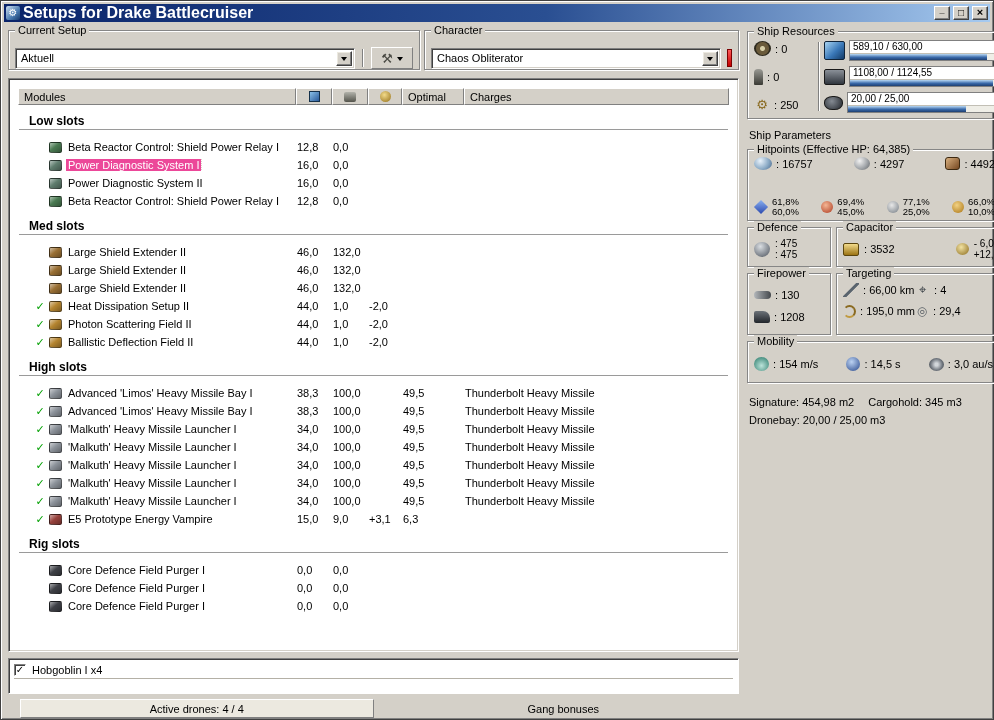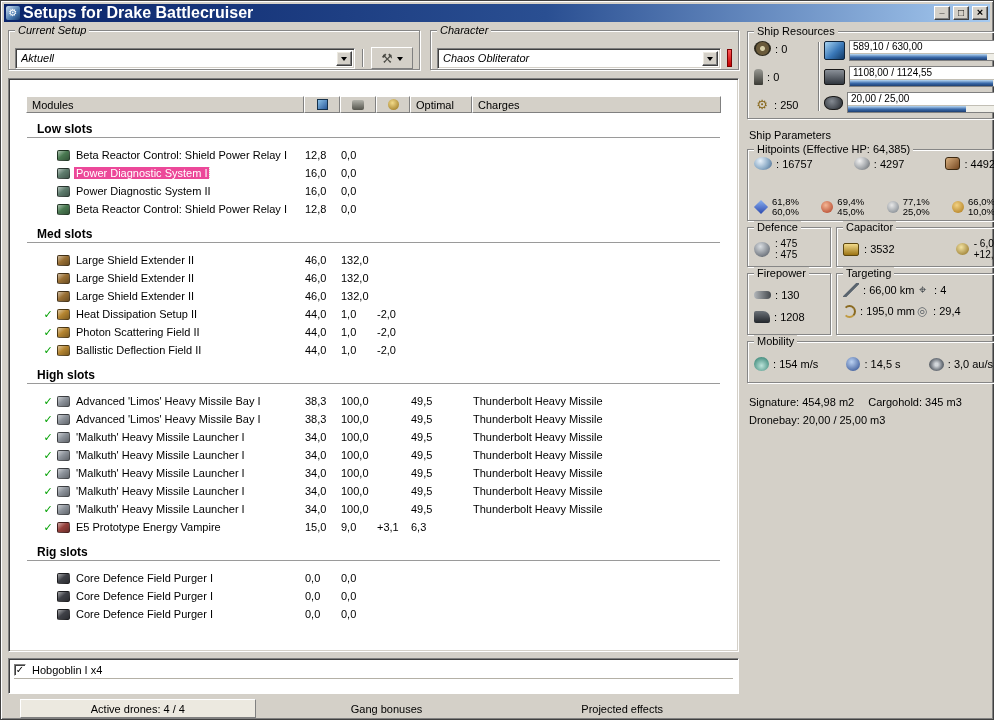--- a/index.html
+++ b/index.html
@@ -12,34 +12,34 @@
   .cap-btn{width:16px;height:14px;flex:none;background:#d4d0c8;border:1px solid;border-color:#fff #404040 #404040 #fff;box-shadow:inset -1px -1px 0 #808080;font-size:9px;font-weight:bold;line-height:11px;text-align:center;}
   .cap-min::before{content:"_";position:relative;top:-2px;}
   .cap-max::before{content:"□";font-size:10px;}
   .cap-close::before{content:"×";font-size:11px;}
   .main{flex:1;display:flex;gap:8px;padding:2px 2px 0 4px;min-height:0;}
   .left-col{width:731px;flex:none;display:flex;flex-direction:column;min-height:0;}
   .right-col{flex:1;display:flex;flex-direction:column;padding-top:1px;}
   .groupbox{position:relative;border:1px solid #868686;box-shadow:inset 1px 1px 0 #fff,1px 1px 0 #fff;margin-top:6px;}
   .legend{position:absolute;top:-7px;left:6px;background:#d4d0c8;padding:0 3px;line-height:12px;white-space:nowrap;}
   
-  .toprow{flex:none;display:flex;gap:10px;height:46px;font-style:italic;}
+  .toprow{flex:none;display:flex;gap:4px;height:46px;}
   .gb-setup{width:412px;}
   .gb-character{flex:1;}
   .gb-inner{display:flex;align-items:center;height:100%;padding:16px 6px 0 6px;gap:6px;}
   .combo{flex:1;height:21px;background:#fff;border:1px solid;border-color:#808080 #fff #fff #808080;box-shadow:inset 1px 1px 0 #404040,inset -1px -1px 0 #d4d0c8;display:flex;align-items:center;padding:2px 2px 2px 5px;}
   .combo-value{flex:1;white-space:nowrap;overflow:hidden;}
   .combo-btn{width:16px;height:15px;flex:none;background:#d4d0c8;border:1px solid;border-color:#fff #404040 #404040 #fff;box-shadow:inset -1px -1px 0 #808080,inset 1px 1px 0 #ece9e0;display:flex;align-items:center;justify-content:center;}
   .tri{width:0;height:0;border:3px solid transparent;border-top:4px solid #000;position:relative;top:2px;}
   .vsep{width:2px;align-self:stretch;border-left:1px solid #808080;border-right:1px solid #fff;margin:2px 1px;}
   .tools-btn{width:42px;height:22px;flex:none;display:flex;align-items:center;justify-content:center;gap:4px;background:#d4d0c8;border:1px solid;border-color:#fff #808080 #808080 #fff;}
   .wrench::before{content:"⚒";font-size:13px;color:#4a4a44;}
   .red-indicator{width:5px;height:18px;flex:none;background:linear-gradient(180deg,#ff5a5a,#c40000);border:1px solid #7a0000;}
   
-  .modules-panel{flex:none;height:574px;margin-top:8px;background:#fff;border:1px solid;border-color:#808080 #fff #fff #808080;box-shadow:inset 1px 1px 0 #404040,inset -1px -1px 0 #d4d0c8;display:flex;flex-direction:column;padding:17px;overflow:hidden;}
+  .modules-panel{flex:none;height:574px;margin-top:8px;background:#fff;border:1px solid;border-color:#808080 #fff #fff #808080;box-shadow:inset 1px 1px 0 #404040,inset -1px -1px 0 #d4d0c8;display:flex;flex-direction:column;padding:9px;overflow:hidden;}
   .list-header{flex:none;display:grid;grid-template-columns:278px 36px 36px 34px 62px 1fr;height:17px;background:#d4d0c8;}
   .hcell{display:flex;align-items:center;padding:0 5px;border:1px solid;border-color:#fff #808080 #808080 #fff;overflow:hidden;white-space:nowrap;}
   .hcell.center{justify-content:center;padding:0;}
   .list-body{flex:1;background:#fff;overflow:hidden;}
   .section-title{font-weight:bold;font-size:12px;padding:9px 0 1px 10px;margin:0 1px 8px 1px;border-bottom:1px solid #9a9a9a;}
   .mod-row{display:grid;grid-template-columns:18px 17px 231px 36px 36px 34px 62px 1fr;align-items:center;height:18px;padding-left:13px;}
   .mod-check{color:#00a000;text-align:center;font-size:11px;font-weight:bold;}
   .mod-icon-cell{display:flex;align-items:center;}
   .mod-icon{width:13px;height:11px;border-radius:2px;border:1px solid rgba(0,0,0,.5);background-image:linear-gradient(140deg,rgba(255,255,255,.55),rgba(255,255,255,0) 45%,rgba(0,0,0,.3));}
   .mod-name-cell{overflow:hidden;white-space:nowrap;}
@@ -442,21 +442,20 @@
       <div class="dronebox" id="drone-items">
           <div class="drone-row">
             <span class="checkbox">✓</span>
             <span class="drone-label">Hobgoblin I x4</span>
           </div>
         </div>
 
       <div class="statusbar" id="status-tabs">
           <div class="status-tab active">Active drones: 4 / 4</div>
           <div class="status-tab">Gang bonuses</div>
-          <div class="status-tab">Projected effects</div>
         </div>
     </div>
 
     <div class="right-col">
 
       <div class="groupbox gb-res">
         <span class="legend">Ship Resources</span>
         <div class="res-inner">
           <div class="res-left">
             <div class="stat">

